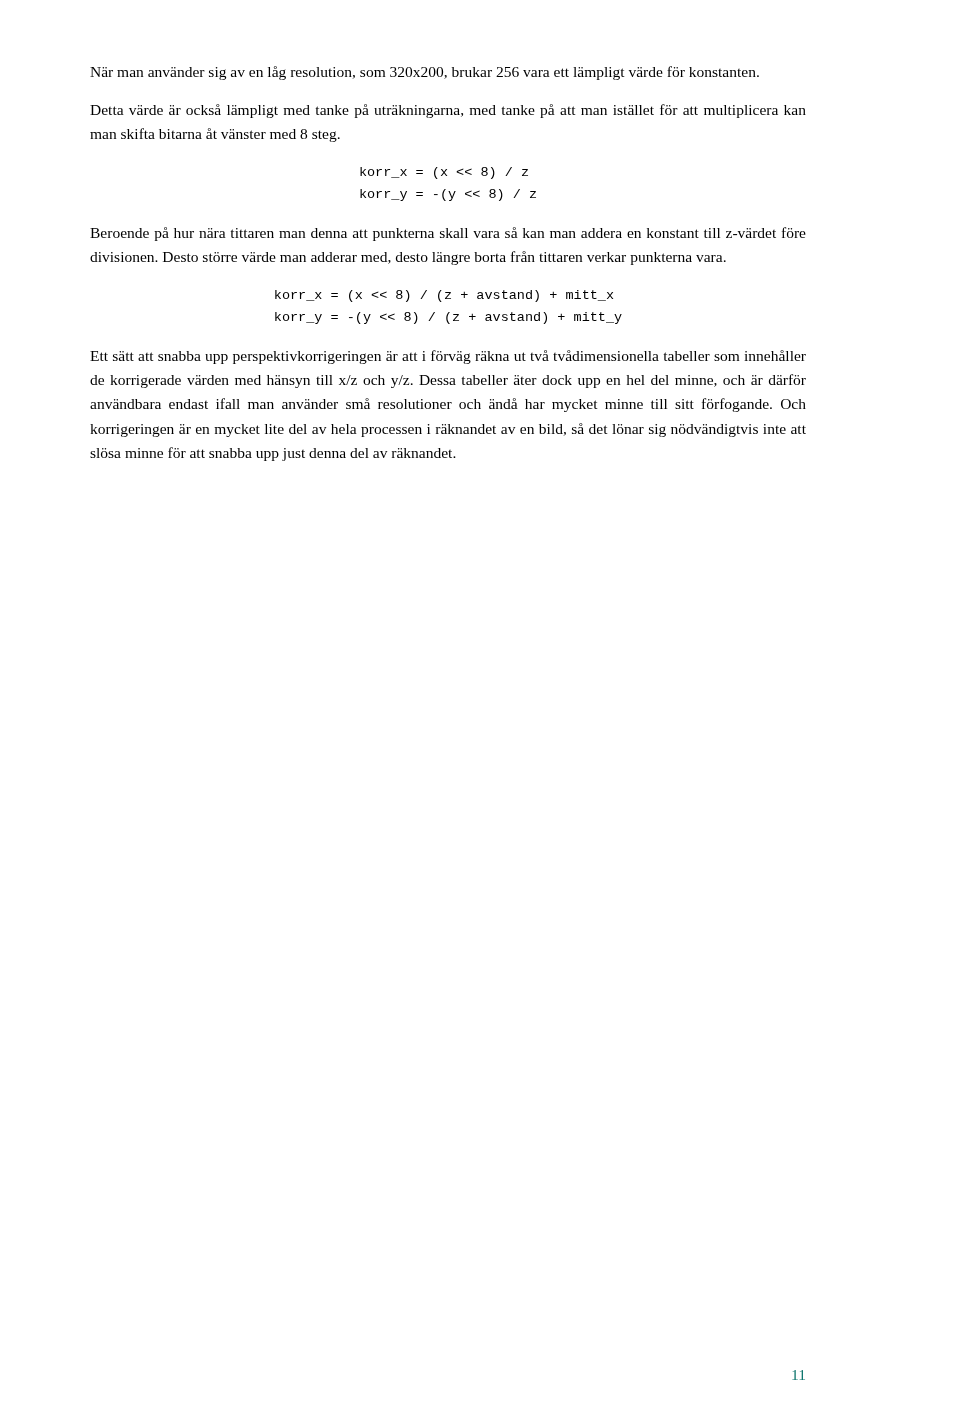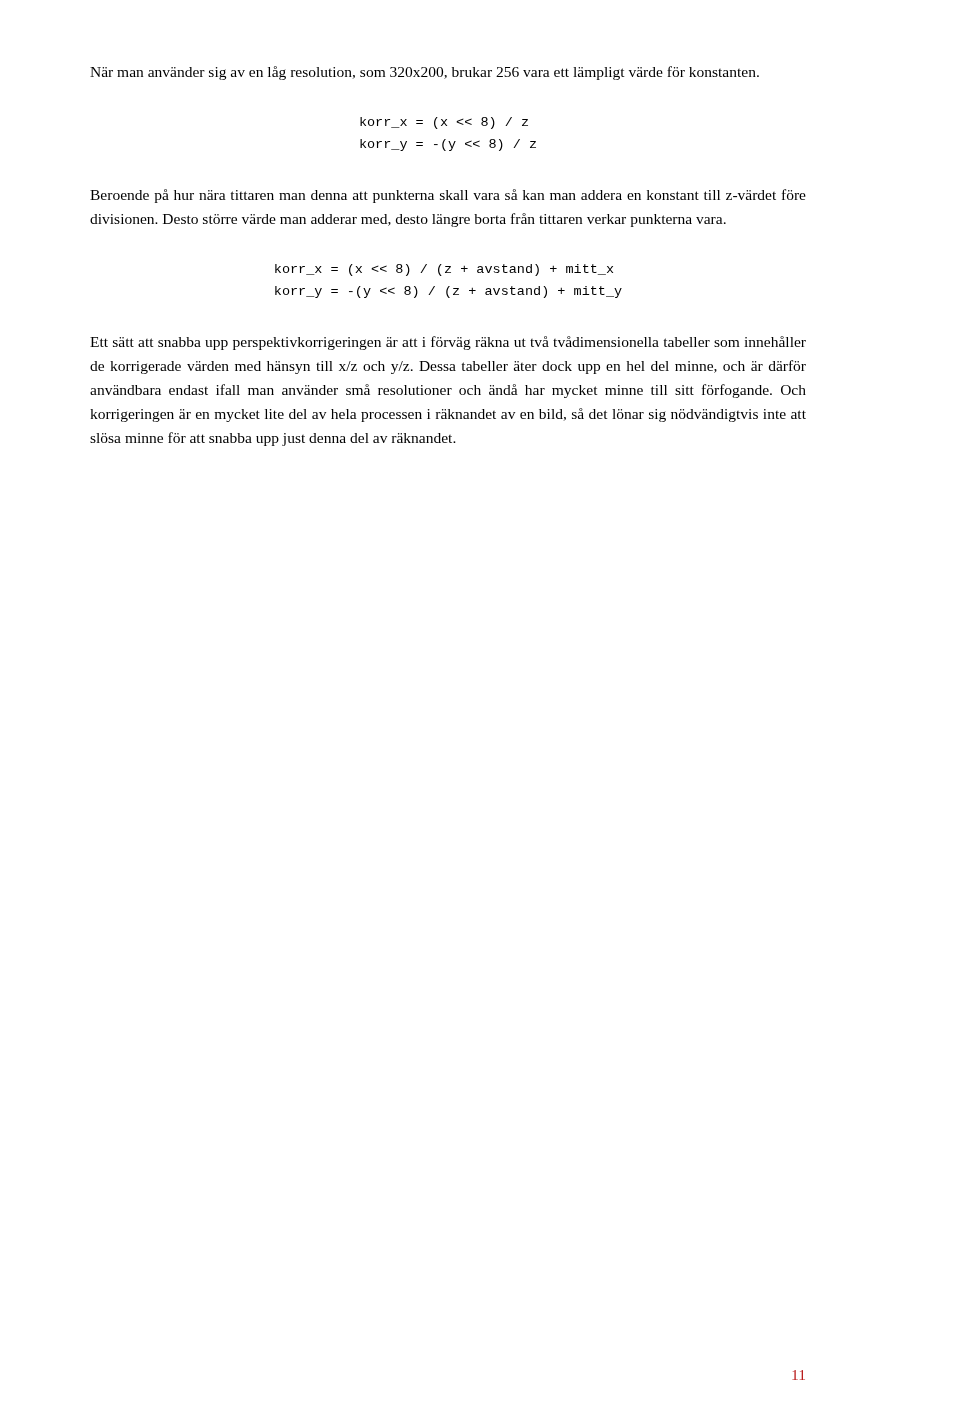--- a/index.html
+++ b/index.html
@@ -25,42 +25,43 @@
 
     .text-block {
       text-align: justify;
       margin-bottom: 14px;
     }
 
     .code-block {
       font-family: "Courier New", Courier, monospace;
       font-size: 13.5px;
       line-height: 1.6;
-      margin: 28px auto;
+      margin: 16px auto;
       text-align: left;
       width: fit-content;
       display: block;
     }
 
     .page-number {
       position: absolute;
       bottom: 40px;
       right: 90px;
       font-family: "Times New Roman", Times, serif;
       font-size: 15.5px;
-      color: #b91c1c;
+      color: #0f766e;
     }
   </style>
 </head>
 <body>
 
 <div class="page">
 
   <p class="text-block">När man använder sig av en låg resolution, som 320x200, brukar 256 vara ett lämpligt värde för konstanten.</p>
 
+  <p class="text-block">Detta värde är också lämpligt med tanke på uträkningarna, med tanke på att man istället för att multiplicera kan man skifta bitarna åt vänster med 8 steg.</p>
 
   <pre class="code-block">korr_x = (x &lt;&lt; 8) / z
 korr_y = -(y &lt;&lt; 8) / z</pre>
 
   <p class="text-block">Beroende på hur nära tittaren man denna att punkterna skall vara så kan man addera en konstant till z-värdet före divisionen. Desto större värde man adderar med, desto längre borta från tittaren verkar punkterna vara.</p>
 
 
 
   <pre class="code-block">korr_x = (x &lt;&lt; 8) / (z + avstand) + mitt_x
 korr_y = -(y &lt;&lt; 8) / (z + avstand) + mitt_y</pre>

